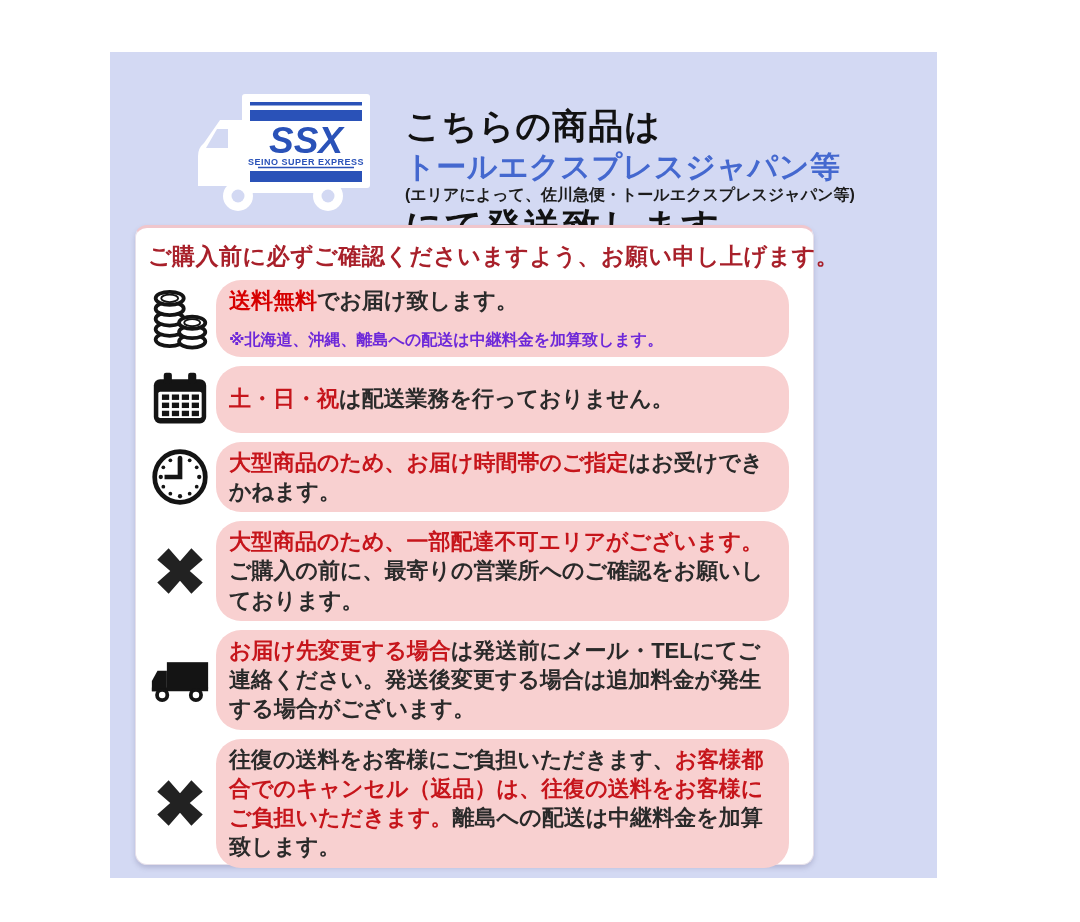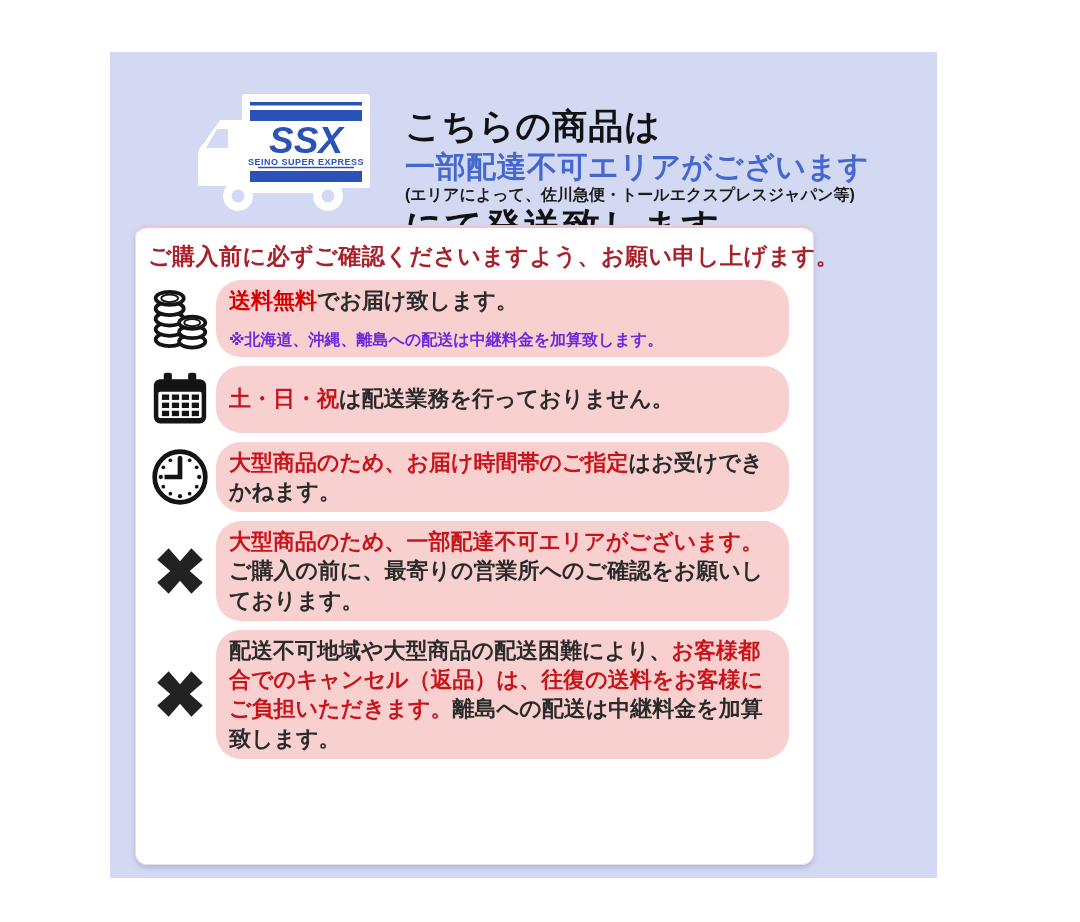--- a/index.html
+++ b/index.html
@@ -90,21 +90,21 @@
         <rect x="68" y="99" width="112" height="11" fill="#2a52b8"></rect>
 
         <text id="logo-ssx-text" x="124" y="81" text-anchor="middle" font-family="Liberation Sans, DejaVu Sans, sans-serif" font-size="37" font-weight="bold" font-style="italic" fill="#2a52b8">SSX</text>
         <text id="logo-sub-text" x="124" y="93" text-anchor="middle" font-family="Liberation Sans, DejaVu Sans, sans-serif" font-size="9" font-weight="bold" fill="#2a52b8" letter-spacing="0.5">SEINO SUPER EXPRESS</text>
         <line x1="76" y1="95.5" x2="172" y2="95.5" stroke="#2a52b8" stroke-width="1.5"></line>
       </svg>
     </div>
 
     <div class="top-text">
       <div class="headline">こちらの商品は</div>
-      <div class="carrier-line" style="color: rgb(68, 104, 207);">一部配達不可エリアがございます</div>
+      <div class="carrier-line" style="color: rgb(68, 104, 207);">トールエクスプレスジャパン等</div>
       <div class="carrier-note">(エリアによって、佐川急便・トールエクスプレスジャパン等)</div>
       <div class="headline2">にて発送致します。</div>
     </div>
   </div>
 
   <div class="notice-box">
     <div class="notice-title" style="color: rgb(168, 32, 42);">ご購入前に必ずご確認くださいますよう、お願い申し上げます。</div>
     <div id="notice-rows">
   <div class="row">
     <div class="icon-cell">
@@ -187,27 +187,41 @@
     <div class="icon-cell">
   <svg viewBox="0 0 64 64" width="52" height="52">
     <path d="M32 20 L46 4 L60 18 L44 32 L60 46 L46 60 L32 44 L18 60 L4 46 L20 32 L4 18 L18 4 Z" fill="#222222"></path>
   </svg>
 </div>
     <div class="bubble" style="background: rgb(248, 208, 208);">
       <span class="main-line"><span class="seg-red">大型商品のため、一部配達不可エリアがございます。</span><span class="seg-black">ご購入の前に、最寄りの営業所へのご確認をお願いしております。</span></span>
     </div>
   </div>
 
+  <div class="row">
+    <div class="icon-cell">
+  <svg viewBox="0 0 64 48" width="60" height="46">
+    <rect x="18" y="5" width="44" height="28" fill="#141414"></rect>
+    <path d="M18 14 L8 14 L2 25 L2 36 L18 36 Z" fill="#141414"></path>
+    <rect x="2" y="32" width="60" height="4" fill="#141414"></rect>
+    <circle cx="13" cy="40" r="5.5" fill="#ffffff" stroke="#141414" stroke-width="4"></circle>
+    <circle cx="49" cy="40" r="5.5" fill="#ffffff" stroke="#141414" stroke-width="4"></circle>
+  </svg>
+</div>
+    <div class="bubble" style="background: rgb(248, 208, 208);">
+      <span class="main-line"><span class="seg-red">お届け先変更する場合</span><span class="seg-black">は発送前にメール・TELにてご連絡ください。発送後変更する場合は追加料金が発生する場合がございます。</span></span>
+    </div>
+  </div>
 
 
   <div class="row">
     <div class="icon-cell">
   <svg viewBox="0 0 64 64" width="52" height="52">
     <path d="M32 20 L46 4 L60 18 L44 32 L60 46 L46 60 L32 44 L18 60 L4 46 L20 32 L4 18 L18 4 Z" fill="#222222"></path>
   </svg>
 </div>
     <div class="bubble" style="background: rgb(248, 208, 208);">
-      <span class="main-line"><span class="seg-black">配送不可地域や大型商品の配送困難により、</span><span class="seg-red">お客様都合でのキャンセル（返品）は、往復の送料をお客様にご負担いただきます。</span><span class="seg-black">離島への配送は中継料金を加算致します。</span></span>
+      <span class="main-line"><span class="seg-black">往復の送料をお客様にご負担いただきます、</span><span class="seg-red">お客様都合でのキャンセル（返品）は、往復の送料をお客様にご負担いただきます。</span><span class="seg-black">離島への配送は中継料金を加算致します。</span></span>
     </div>
   </div>
 </div>
   </div>
 </div>
 
 </body></html>

